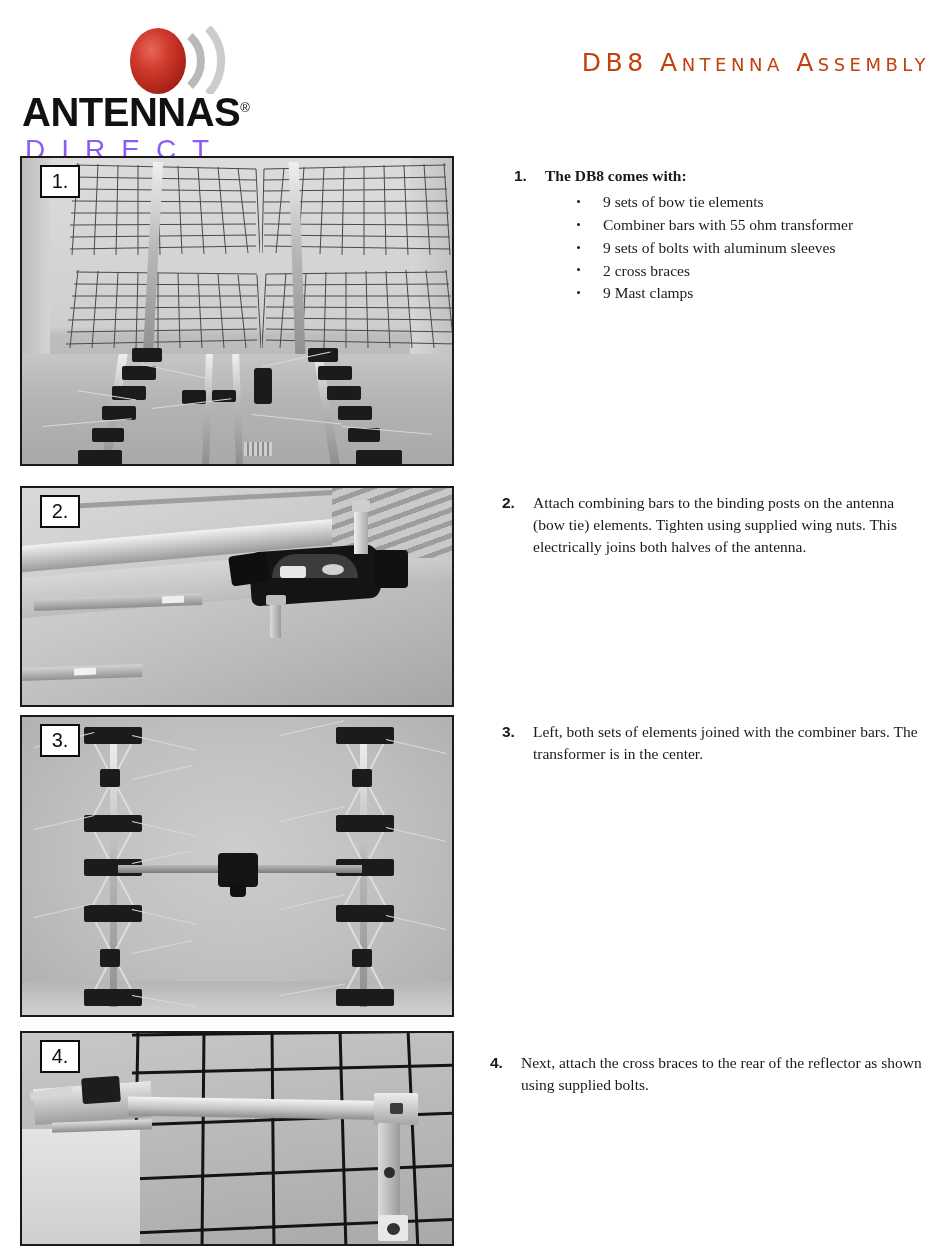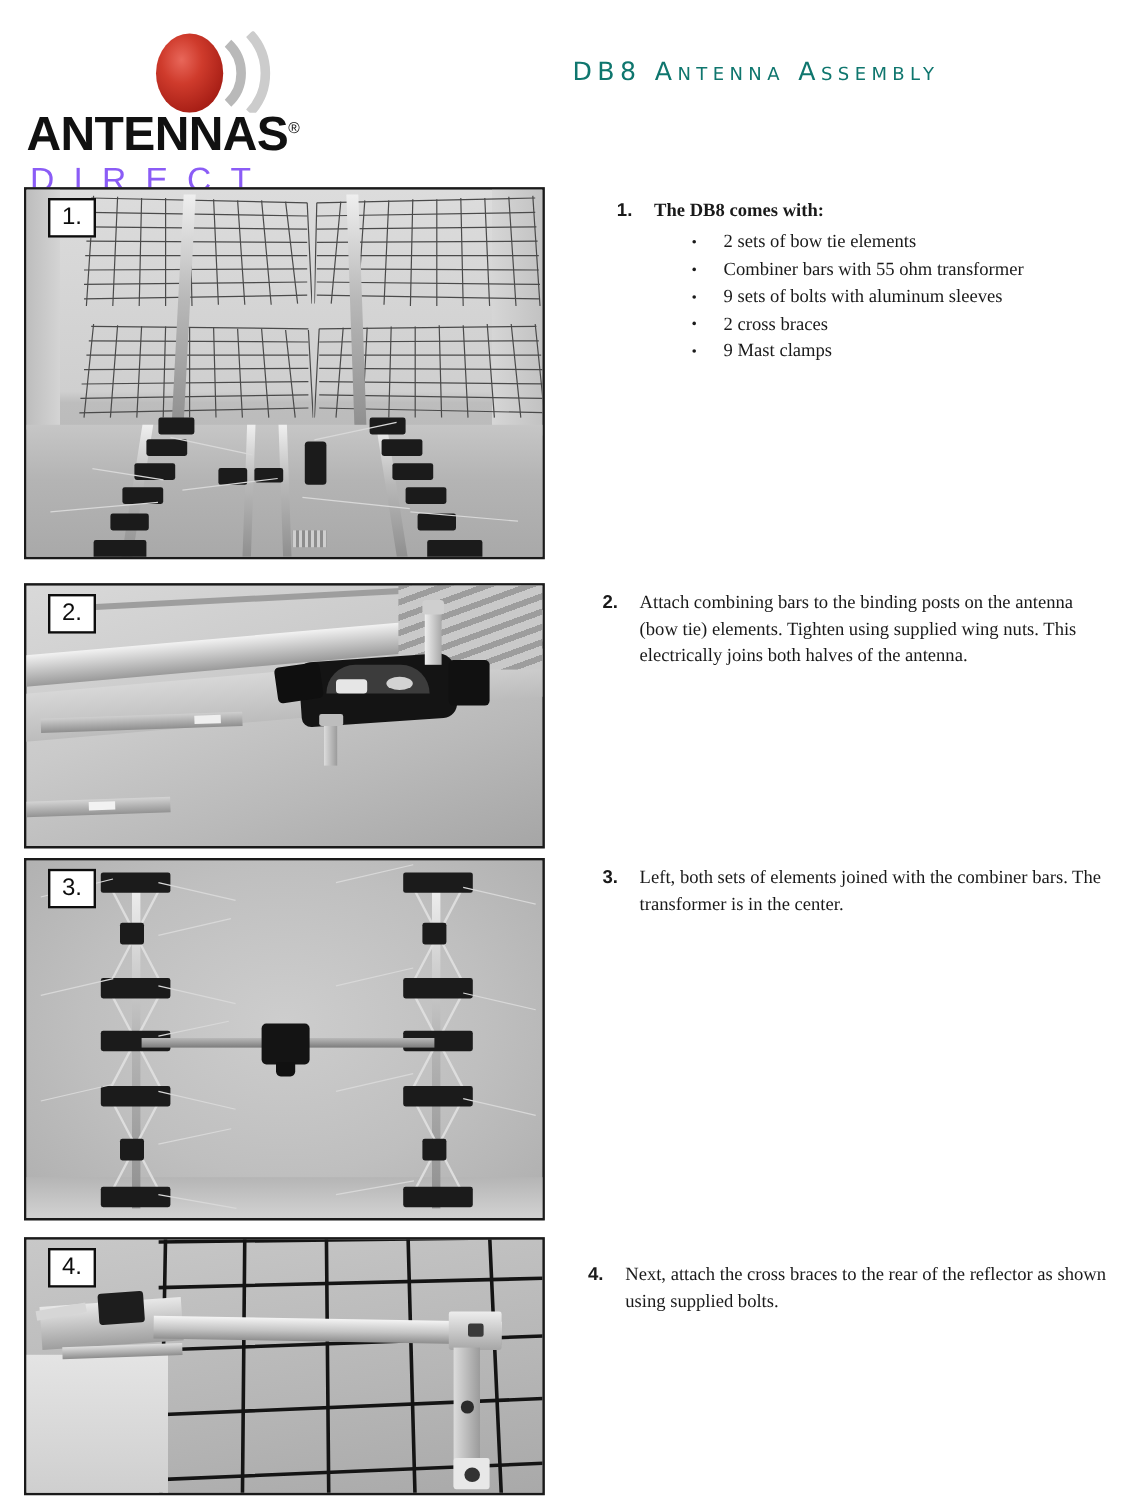--- a/index.html
+++ b/index.html
@@ -23,23 +23,23 @@
   .logo-reg{ font-size:13px; vertical-align:super; font-weight:normal; }
   .logo-sub{
     position:absolute; left:3px; top:110px; width:300px;
     font-size:28px; font-weight:normal; letter-spacing:16px;
     line-height:1; color:#8b5cf6; white-space:nowrap;
   }
 
   .doc-title{
     position:absolute; left:330px; top:48px; width:600px;
     font-family:"DejaVu Sans", sans-serif;
-    font-size:21px; font-weight:normal; letter-spacing:4.5px;
-    font-variant:small-caps; color:#0f766e;
-    white-space:nowrap; text-align:center;
+    font-size:25px; font-weight:normal; letter-spacing:4.5px;
+    font-variant:small-caps; color:#c2410c;
+    white-space:nowrap; text-align:right;
   }
 
   
   .photo{
     position:absolute; left:20px;
     border:2px solid #1a1a1a; background:#9a9a9a;
     overflow:hidden;
   }
   .photo .scene{ position:absolute; inset:0; }
   .num-badge{
@@ -306,21 +306,21 @@
     <div style="position:absolute;left:365px;top:190px;width:13px;height:12px;background:#333;border-radius:50%"></div>
   </div>
   <div class="num-badge">4.</div>
 </div>
 
 <div class="step" id="step1">
   <span class="n">1.</span>
   <div class="body">
     <div class="step-title">The DB8 comes with:</div>
     <ul class="parts">
-      <li><span class="dot"></span><span>2 sets of  bow tie elements</span></li>
+      <li><span class="dot"></span><span>9 sets of  bow tie elements</span></li>
       <li><span class="dot"></span><span>Combiner bars with 55 ohm transformer</span></li>
       <li><span class="dot"></span><span>9 sets of bolts with aluminum sleeves</span></li>
       <li><span class="dot"></span><span>2 cross braces</span></li>
       <li><span class="dot"></span><span>9 Mast clamps</span></li>
     </ul>
   </div>
 </div>
 
 <div class="step" id="step2">
   <span class="n">2.</span>

